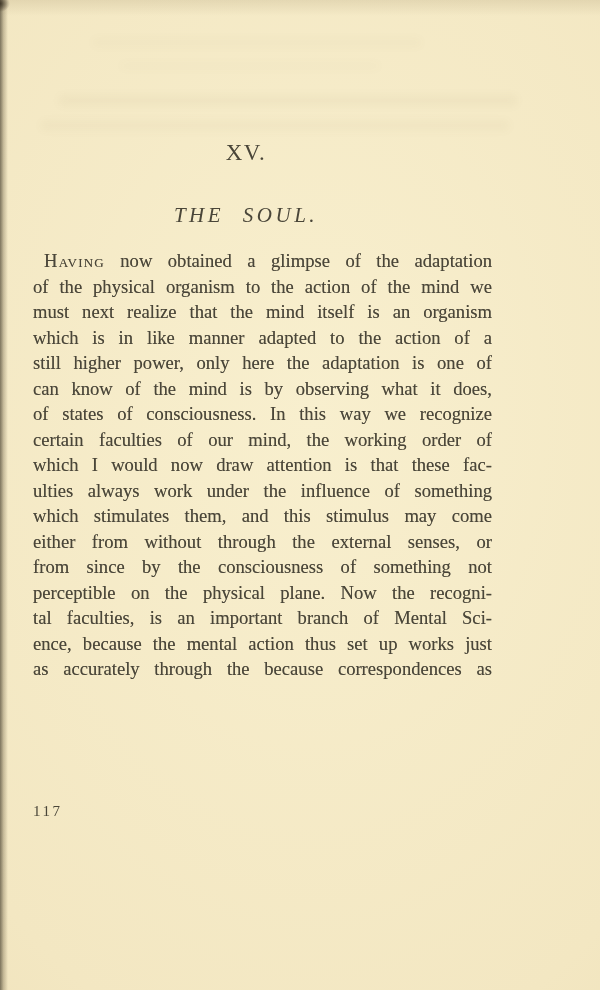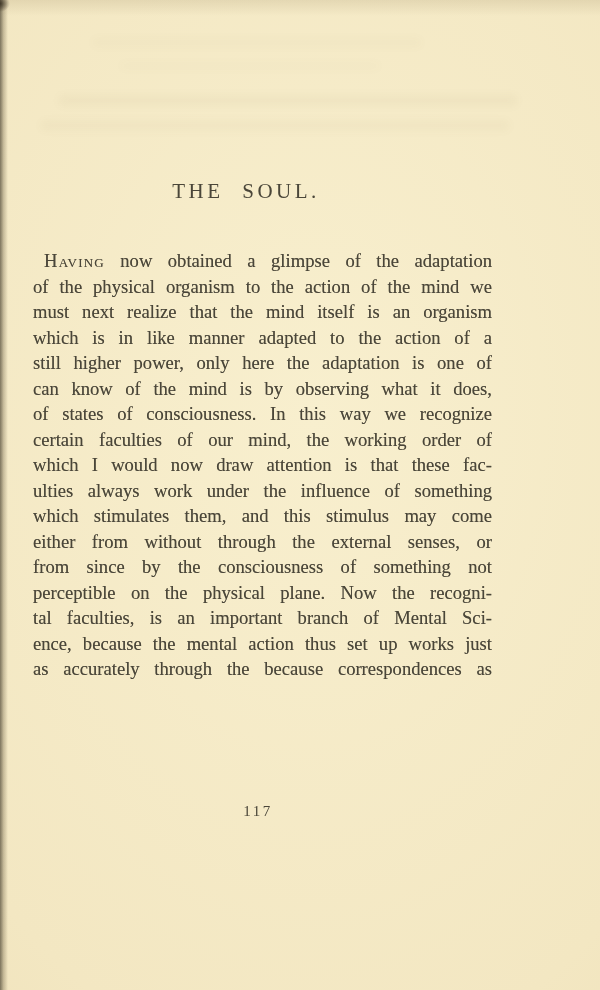--- a/index.html
+++ b/index.html
@@ -51,58 +51,59 @@
 
   .chapter-number {
     position: absolute;
     left: 33px; top: 140px; width: 426px;
     text-align: center;
     font-size: 23px;
     letter-spacing: 1.5px;
   }
   .page-title {
     position: absolute;
-    left: 33px; top: 179px; width: 426px;
+    left: 33px; top: 203px; width: 426px;
     text-align: center;
     font-size: 21px;
     letter-spacing: 3.5px;
     word-spacing: 10px;
+    font-style: italic;
   }
   .body-text {
     position: absolute;
     left: 33px; top: 248px; width: 459px;
   }
   .line {
     text-align: justify;
     text-align-last: justify;
     line-height: 25.5px;
     font-size: 18.6px;
     text-shadow: 0 0 0.5px rgba(74,70,57,0.55);
   }
   .line:first-child { text-indent: 11px; }
   .sc { font-variant: small-caps; letter-spacing: 1.2px; }
   .line i { letter-spacing: 0.5px; }
   .folio {
     position: absolute;
     left: 33px; top: 803px; width: 450px;
-    text-align: center;
     font-size: 15px;
     letter-spacing: 2.5px;
   }
 </style>
 </head>
 <body>
 
 <div class="page">
   <div class="edge-top"></div>
   <div class="smudge s1"></div>
   <div class="smudge s2"></div>
   <div class="smudge s3"></div>
   <div class="smudge s4"></div>
 
+  <div class="chapter-number">XV.</div>
 
   <div class="page-title">THE SOUL.</div>
 
   <div class="body-text">
       <div class="line"><span class="sc">Having</span> now obtained a glimpse of the adaptation</div>
       <div class="line">of the physical organism to the action of the mind we</div>
       <div class="line">must next realize that the mind itself is an organism</div>
       <div class="line">which is in like manner adapted to the action of a</div>
       <div class="line">still higher power, only here the adaptation is one of</div>
       <div class="line">can know of the mind is by observing what it does,</div>

